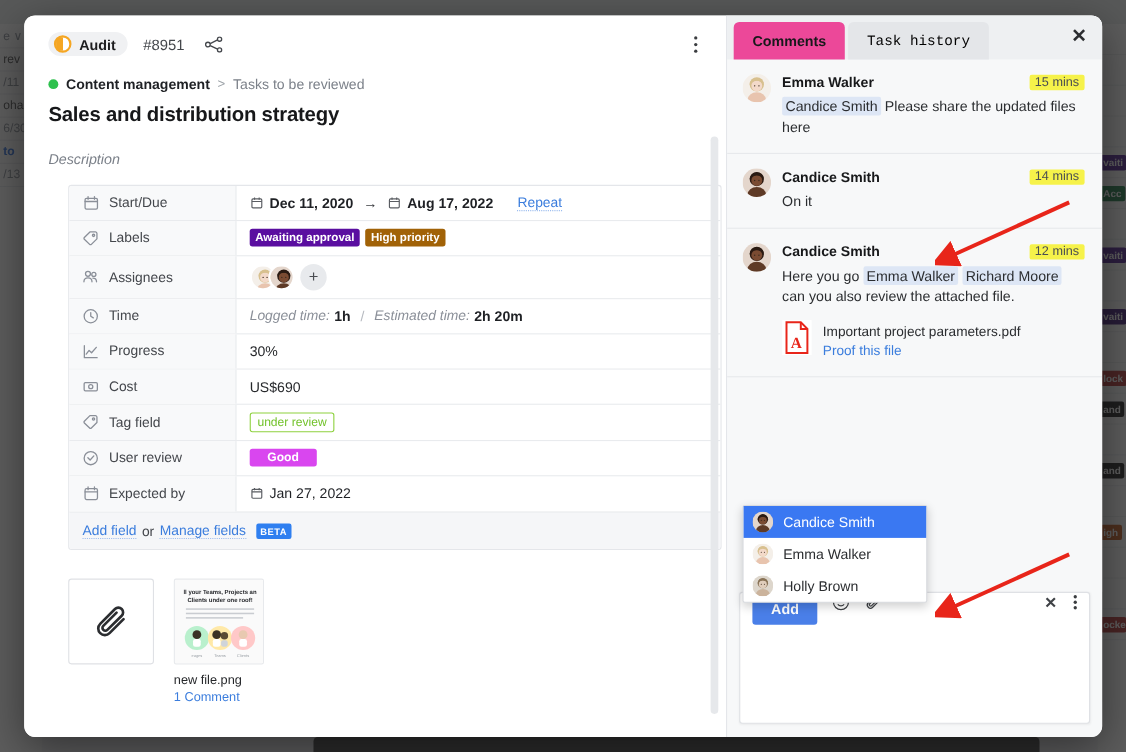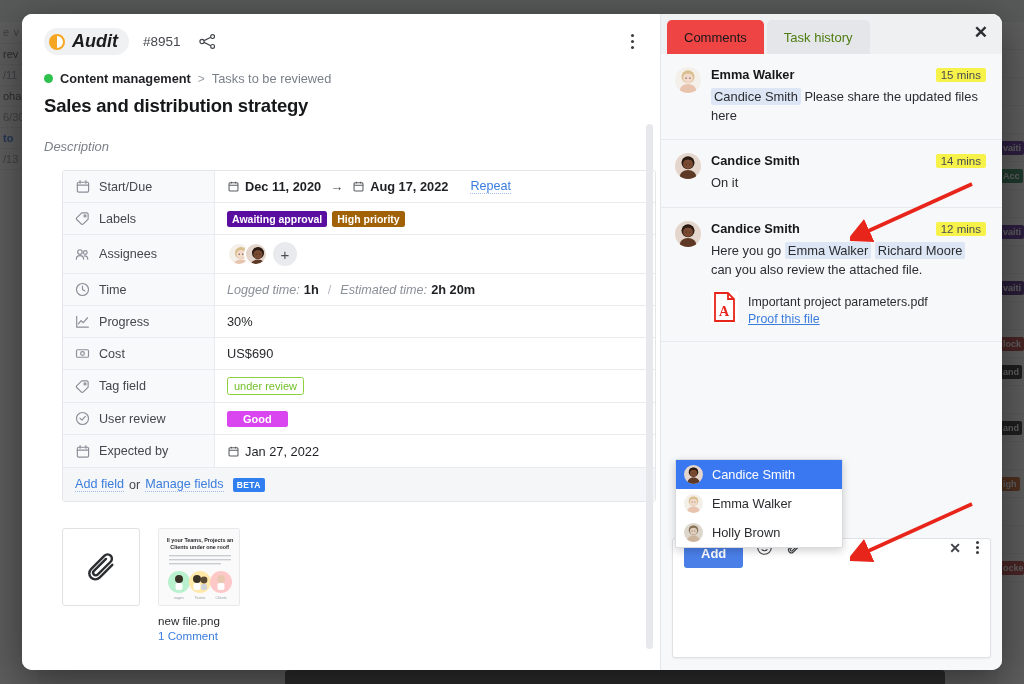--- a/index.html
+++ b/index.html
@@ -57,21 +57,21 @@
 
   .lp-head { padding:14px 18px 0 22px; display:flex; align-items:center; }
   .audit-badge {
     display:inline-flex; align-items:center; gap:7px;
     background:#f0f1f3; border-radius:14px; padding:3px 11px 3px 5px;
   }
   .audit-circle {
     width:16px; height:16px; border-radius:50%;
     border:2px solid #f5a623; background:linear-gradient(90deg,#f5a623 50%, #fff 50%);
   }
-  .audit-text { font-size:18px; font-weight:bold; color:#1d1d1f;font-style:italic; }
+  .audit-text { font-size:13px; font-weight:bold; color:#1d1d1f; }
   .task-id { font-size:13.5px; color:#44474c; margin-left:14px; }
   .wf-icon { margin-left:18px; display:inline-flex; }
   .kebab { margin-left:auto; padding:2px 8px; cursor:pointer; }
   .kebab span { display:block; width:3.5px; height:3.5px; background:#3b3d40;
       border-radius:50%; margin:2.5px 0; }
 
   .breadcrumb { padding:16px 22px 0 22px; display:flex; align-items:center; gap:7px;
       font-size:12.8px; }
   .bc-dot { width:9px; height:9px; border-radius:50%; background:#2ec14e; }
   .bc-proj { font-weight:bold; color:#1f2125; }
@@ -149,40 +149,40 @@
       background:#e6e8eb; border-radius:4px; cursor:pointer; }
 
   
   .right-pane { flex:1; background:#f7f8f9; display:flex; flex-direction:column;
       border-left:1px solid #e4e6ea; position:relative; }
 
   .tabbar { display:flex; align-items:flex-end; height:40px; padding:0 0 0 6px;
       background:#eef0f2; position:relative; }
   .tab { padding:10px 17px 9px 17px; font-size:13px; cursor:pointer;
       border-radius:5px 5px 0 0; }
-  .tab.active { background:#ef4444; color:#17181a; font-weight:normal; }
-  .tab.inactive { background:#e4e6e9; color:#4d7c0f; margin-left:3px; }
+  .tab.active { background:#ec4899; color:#17181a; font-weight:bold; }
+  .tab.inactive { background:#e4e6e9; color:#000000; margin-left:3px;font-family:Liberation Mono, monospace; }
   .close-x { position:absolute; right:14px; top:10px; font-size:17px; color:#2b2d30;
       cursor:pointer; line-height:1; font-weight:bold;}
 
   .comment-list { flex:1; overflow:hidden; background:#f7f8f9; }
   .cmt { padding:13px 16px 14px 14px; border-bottom:1px solid #e7e9ec; display:flex;
       gap:10px; }
   .cmt-av { width:26px; height:26px; border-radius:50%; flex:0 0 26px; overflow:hidden; }
   .cmt-body { flex:1; min-width:0; }
   .cmt-top { display:flex; align-items:center; }
   .cmt-name { font-size:12.8px; font-weight:bold; color:#17181a; }
   .cmt-time { margin-left:auto; font-size:11.5px; color:#4a4d52; background:#f6f24a;
       padding:1px 5px; border-radius:2px; }
   .cmt-text { font-size:12.9px; color:#2b2d30; margin-top:6px; line-height:1.45; }
   .mention { background:#dde6f5; color:#2b2d30; border-radius:2px; padding:1px 3px; }
 
   .file-row { display:flex; align-items:center; gap:10px; margin-top:11px; }
   .file-meta { font-size:12.4px; color:#2b2d30; }
-  .file-link { font-size:12.4px; color:#3b7ddd; margin-top:2px; cursor:pointer;text-decoration:underline; }
+  .file-link { font-size:12.4px; color:#3b7ddd; margin-top:2px; cursor:pointer; }
 
   
   .mention-dd { position:absolute; left:14px; bottom:122px; width:168px; background:#fff;
       border:1px solid #d9dbdf; border-radius:2px; box-shadow:0 3px 9px rgba(0,0,0,.18);
       z-index:5; }
   .dd-item { display:flex; align-items:center; gap:9px; padding:5px 8px; font-size:12.8px;
       color:#2b2d30; cursor:pointer; }
   .dd-item.sel { background:#3a78f2; color:#fff; }
   .dd-av { width:19px; height:19px; border-radius:50%; overflow:hidden; flex:0 0 19px; }
 

